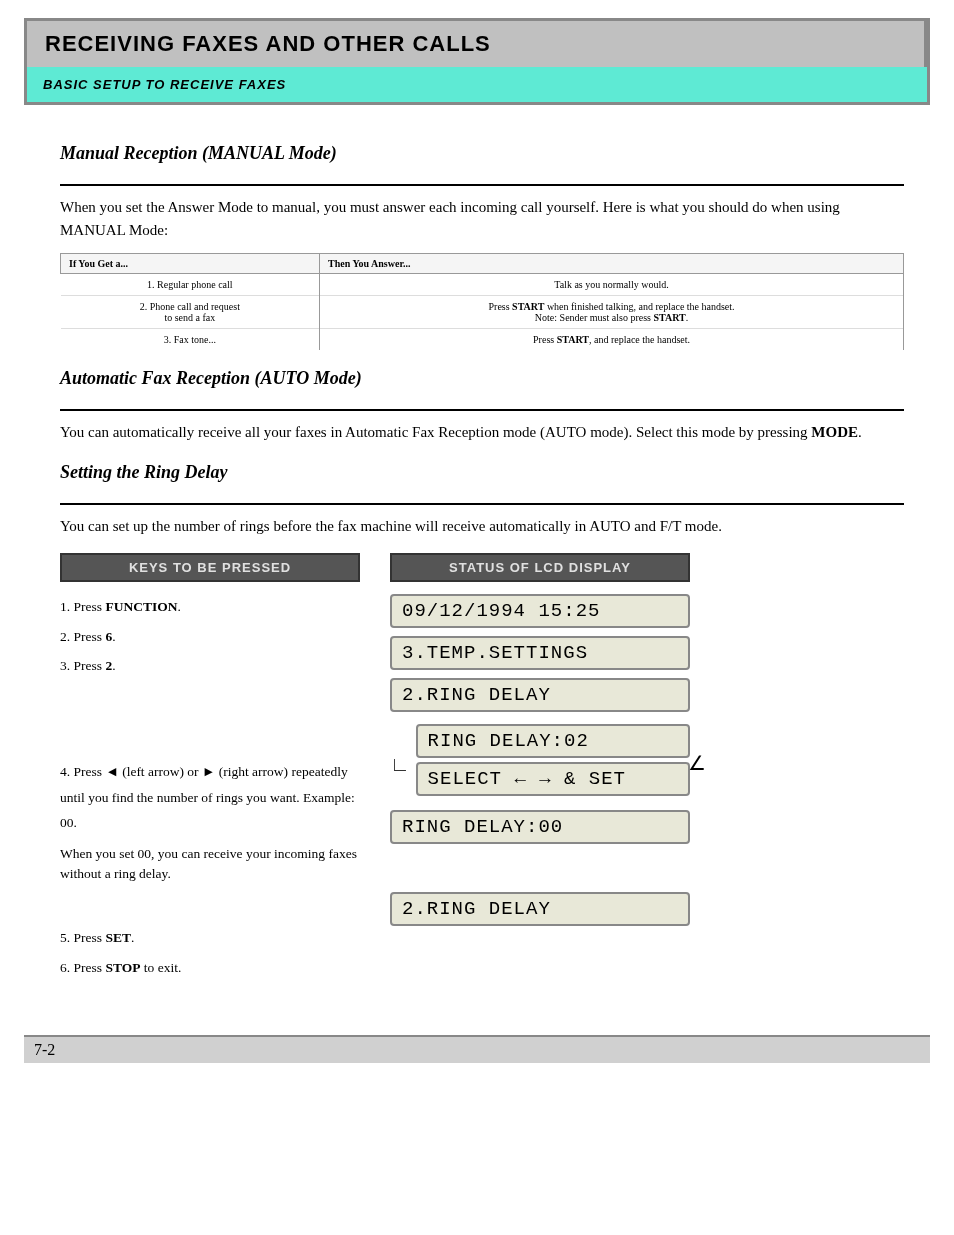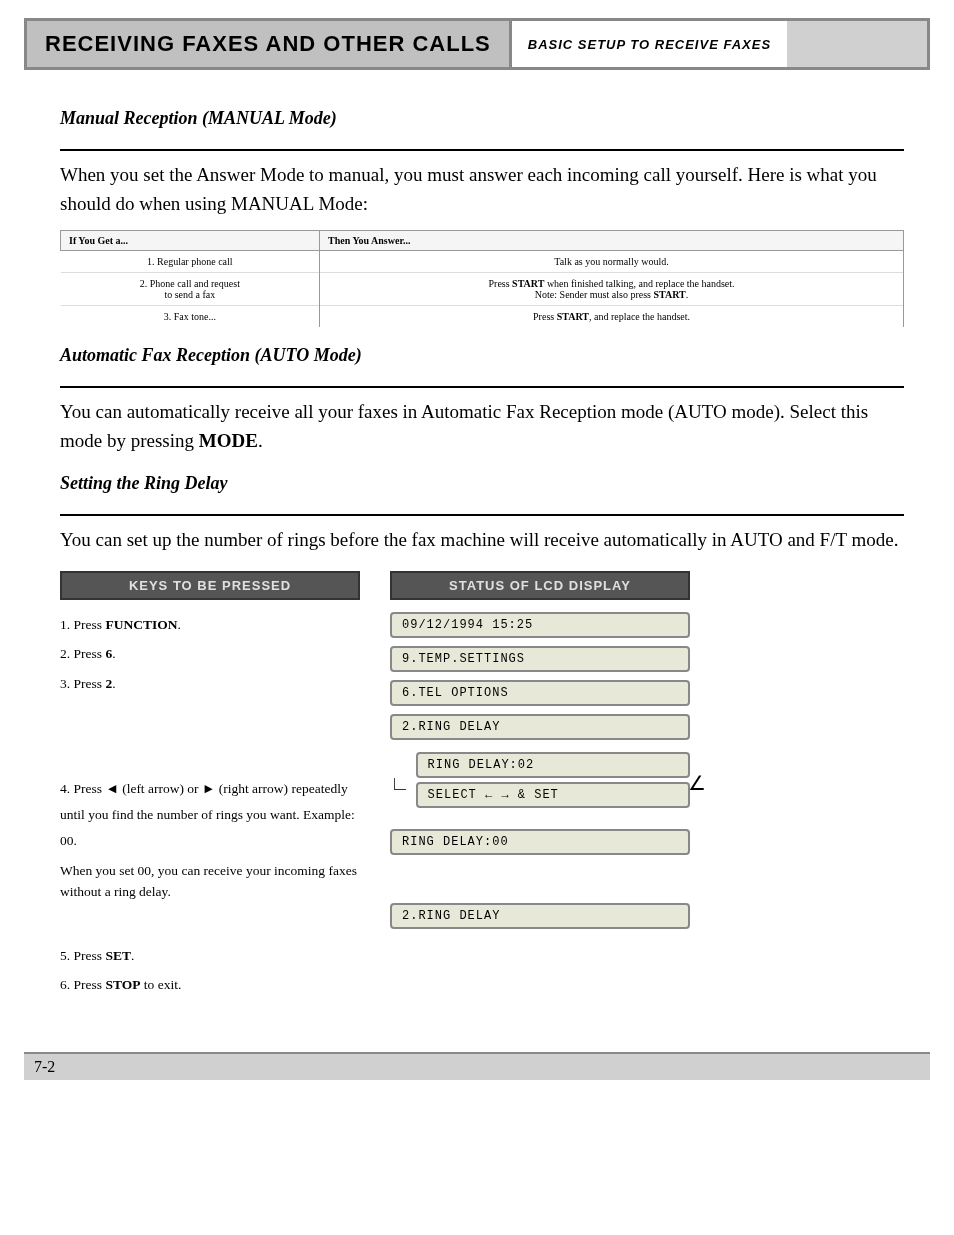--- a/index.html
+++ b/index.html
@@ -13,34 +13,35 @@
       padding: 0;
     }
 
     
     .page-header {
       display: flex;
       align-items: stretch;
       border: 3px solid #888;
       margin: 18px 24px 10px 24px;
       background: #d0d0d0;
+      flex-direction: column;
     }
     .header-main {
       background: #c0c0c0;
       padding: 10px 18px;
       font-size: 22px;
       font-weight: bold;
       font-family: Arial, sans-serif;
       letter-spacing: 1px;
       text-transform: uppercase;
       border-right: 3px solid #888;
       flex: 0 0 auto;
     }
     .header-sub {
-      background: #ffffff;
+      background: #5eead4;
       padding: 10px 16px;
       font-size: 13px;
       font-style: italic;
       font-weight: bold;
       font-family: Arial, sans-serif;
       letter-spacing: 1px;
       display: flex;
       align-items: center;
       text-transform: uppercase;
     }
@@ -55,21 +56,21 @@
       font-size: 18px;
       font-weight: bold;
       font-style: italic;
       margin-top: 18px;
       margin-bottom: 4px;
       border-bottom: 2px solid #000;
       padding-bottom: 20px;
     }
 
     .section-body {
-      font-size: 19px;
+      font-size: 15px;
       margin-top: 10px;
       line-height: 1.5;
     }
 
     
     .manual-table {
       width: 100%;
       border-collapse: collapse;
       margin-top: 12px;
       font-size: 10px;
@@ -124,21 +125,21 @@
       line-height: 1.9;
       list-style: none;
     }
     .keys-list li {
       margin-bottom: 4px;
     }
 
     
     .lcd-box {
       font-family: 'Courier New', Courier, monospace;
-      font-size: 12px;
+      font-size: 19px;
       background: #e8e8d8;
       border: 2px solid #888;
       border-radius: 4px;
       padding: 4px 10px;
       margin-bottom: 6px;
       letter-spacing: 1px;
       display: block;
       text-align: left;
       position: relative;
     }
@@ -247,34 +248,33 @@
         <li style="margin-top:41px;">5. Press <strong>SET</strong>.</li>
         <li>6. Press <strong>STOP</strong> to exit.</li>
       </ol>
     </div>
 
     <div class="col-lcd">
       <div class="col-header">STATUS OF LCD DISPLAY</div>
       <div class="lcd-group">
 
         <span class="lcd-box">09/12/1994 15:25</span>
-        <span class="lcd-box">9.TEMP.SETTINGS</span>
-        <span class="lcd-box">6.TEL OPTIONS</span>
+        <span class="lcd-box">3.TEMP.SETTINGS</span>
         <span class="lcd-box">2.RING DELAY</span>
 
         <div class="lcd-bracket" style="position:relative; margin-top:4px;">
           <div class="lcd-bracket-arrow" style="margin-right:6px; font-size:20px;">∟</div>
           <div class="lcd-bracket-content">
             <span class="lcd-box" style="margin-bottom:4px;">RING DELAY:02</span>
             <span class="lcd-box">SELECT ← → &amp; SET</span>
           </div>
           <div style="position:absolute; right:-16px; top:50%; transform:translateY(-50%); font-size:20px;">∠</div>
         </div>
 
-        <span class="lcd-box" style="margin-top:11px;">RING DELAY:00</span>
+        <span class="lcd-box" style="margin-top:4px;">RING DELAY:00</span>
 
         <span class="lcd-box" style="margin-top:40px;">2.RING DELAY</span>
       </div>
     </div>
 
   </div>
 
 </div>
 
 <div class="page-footer">

